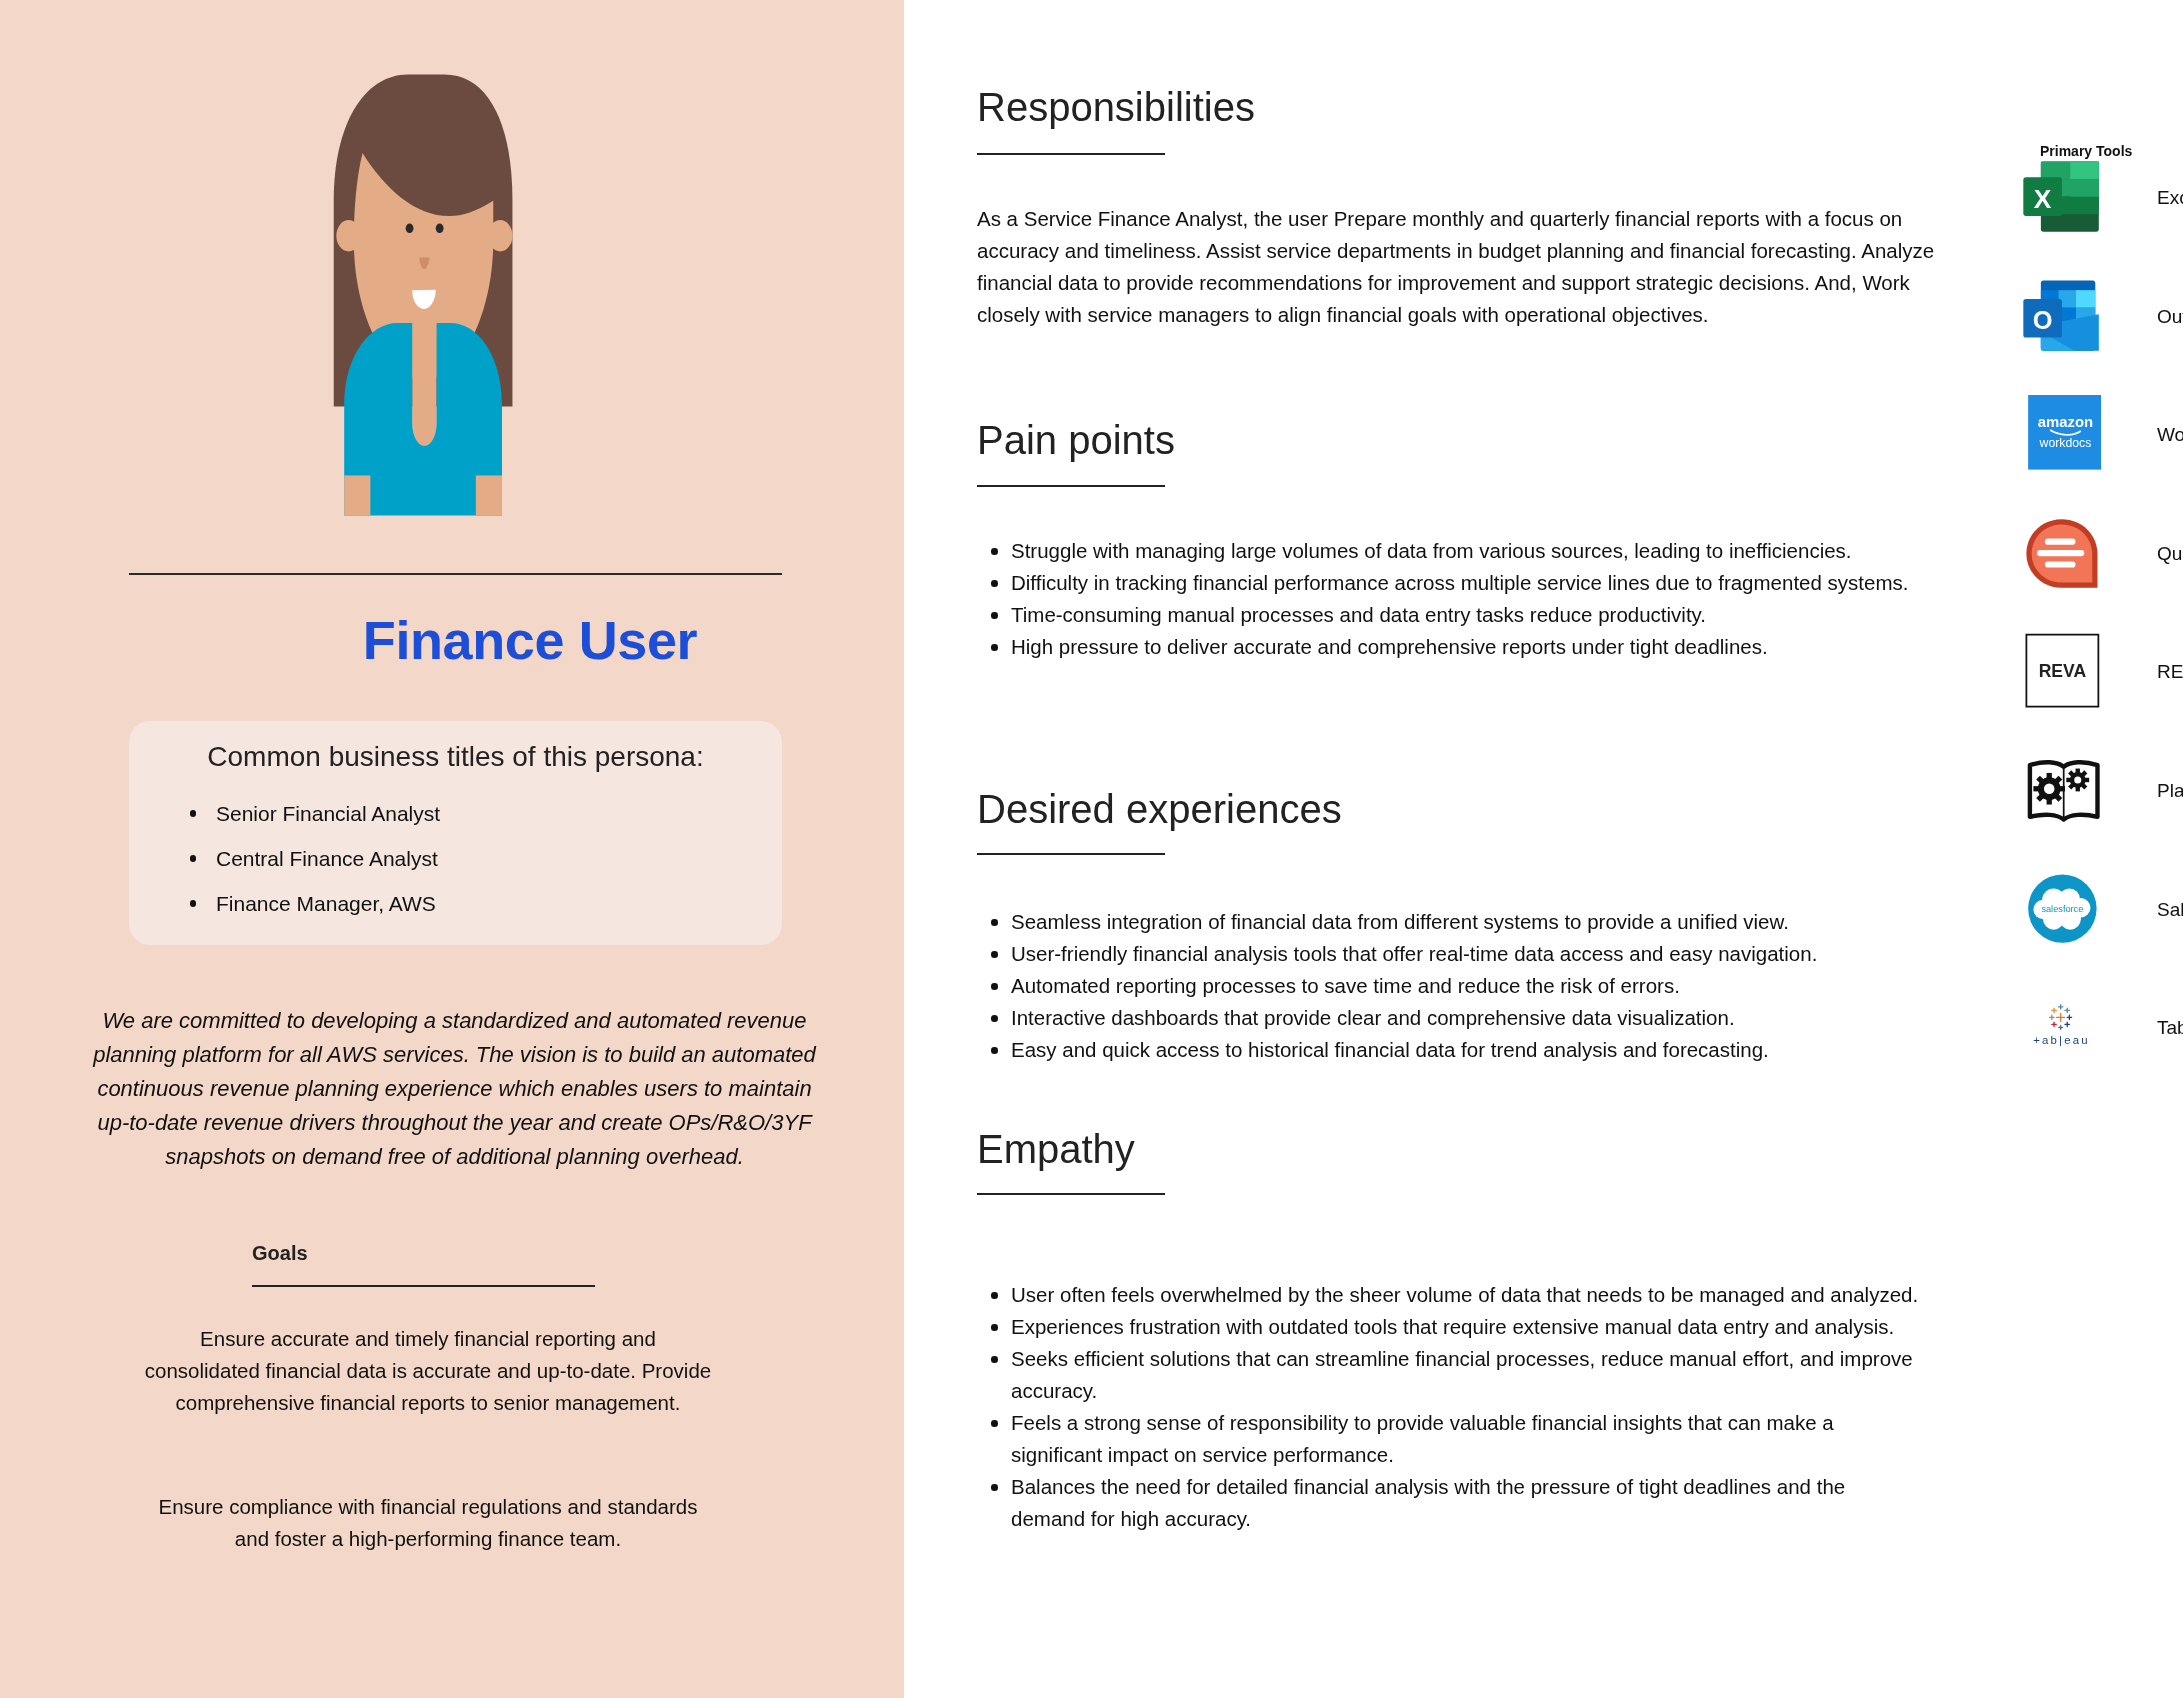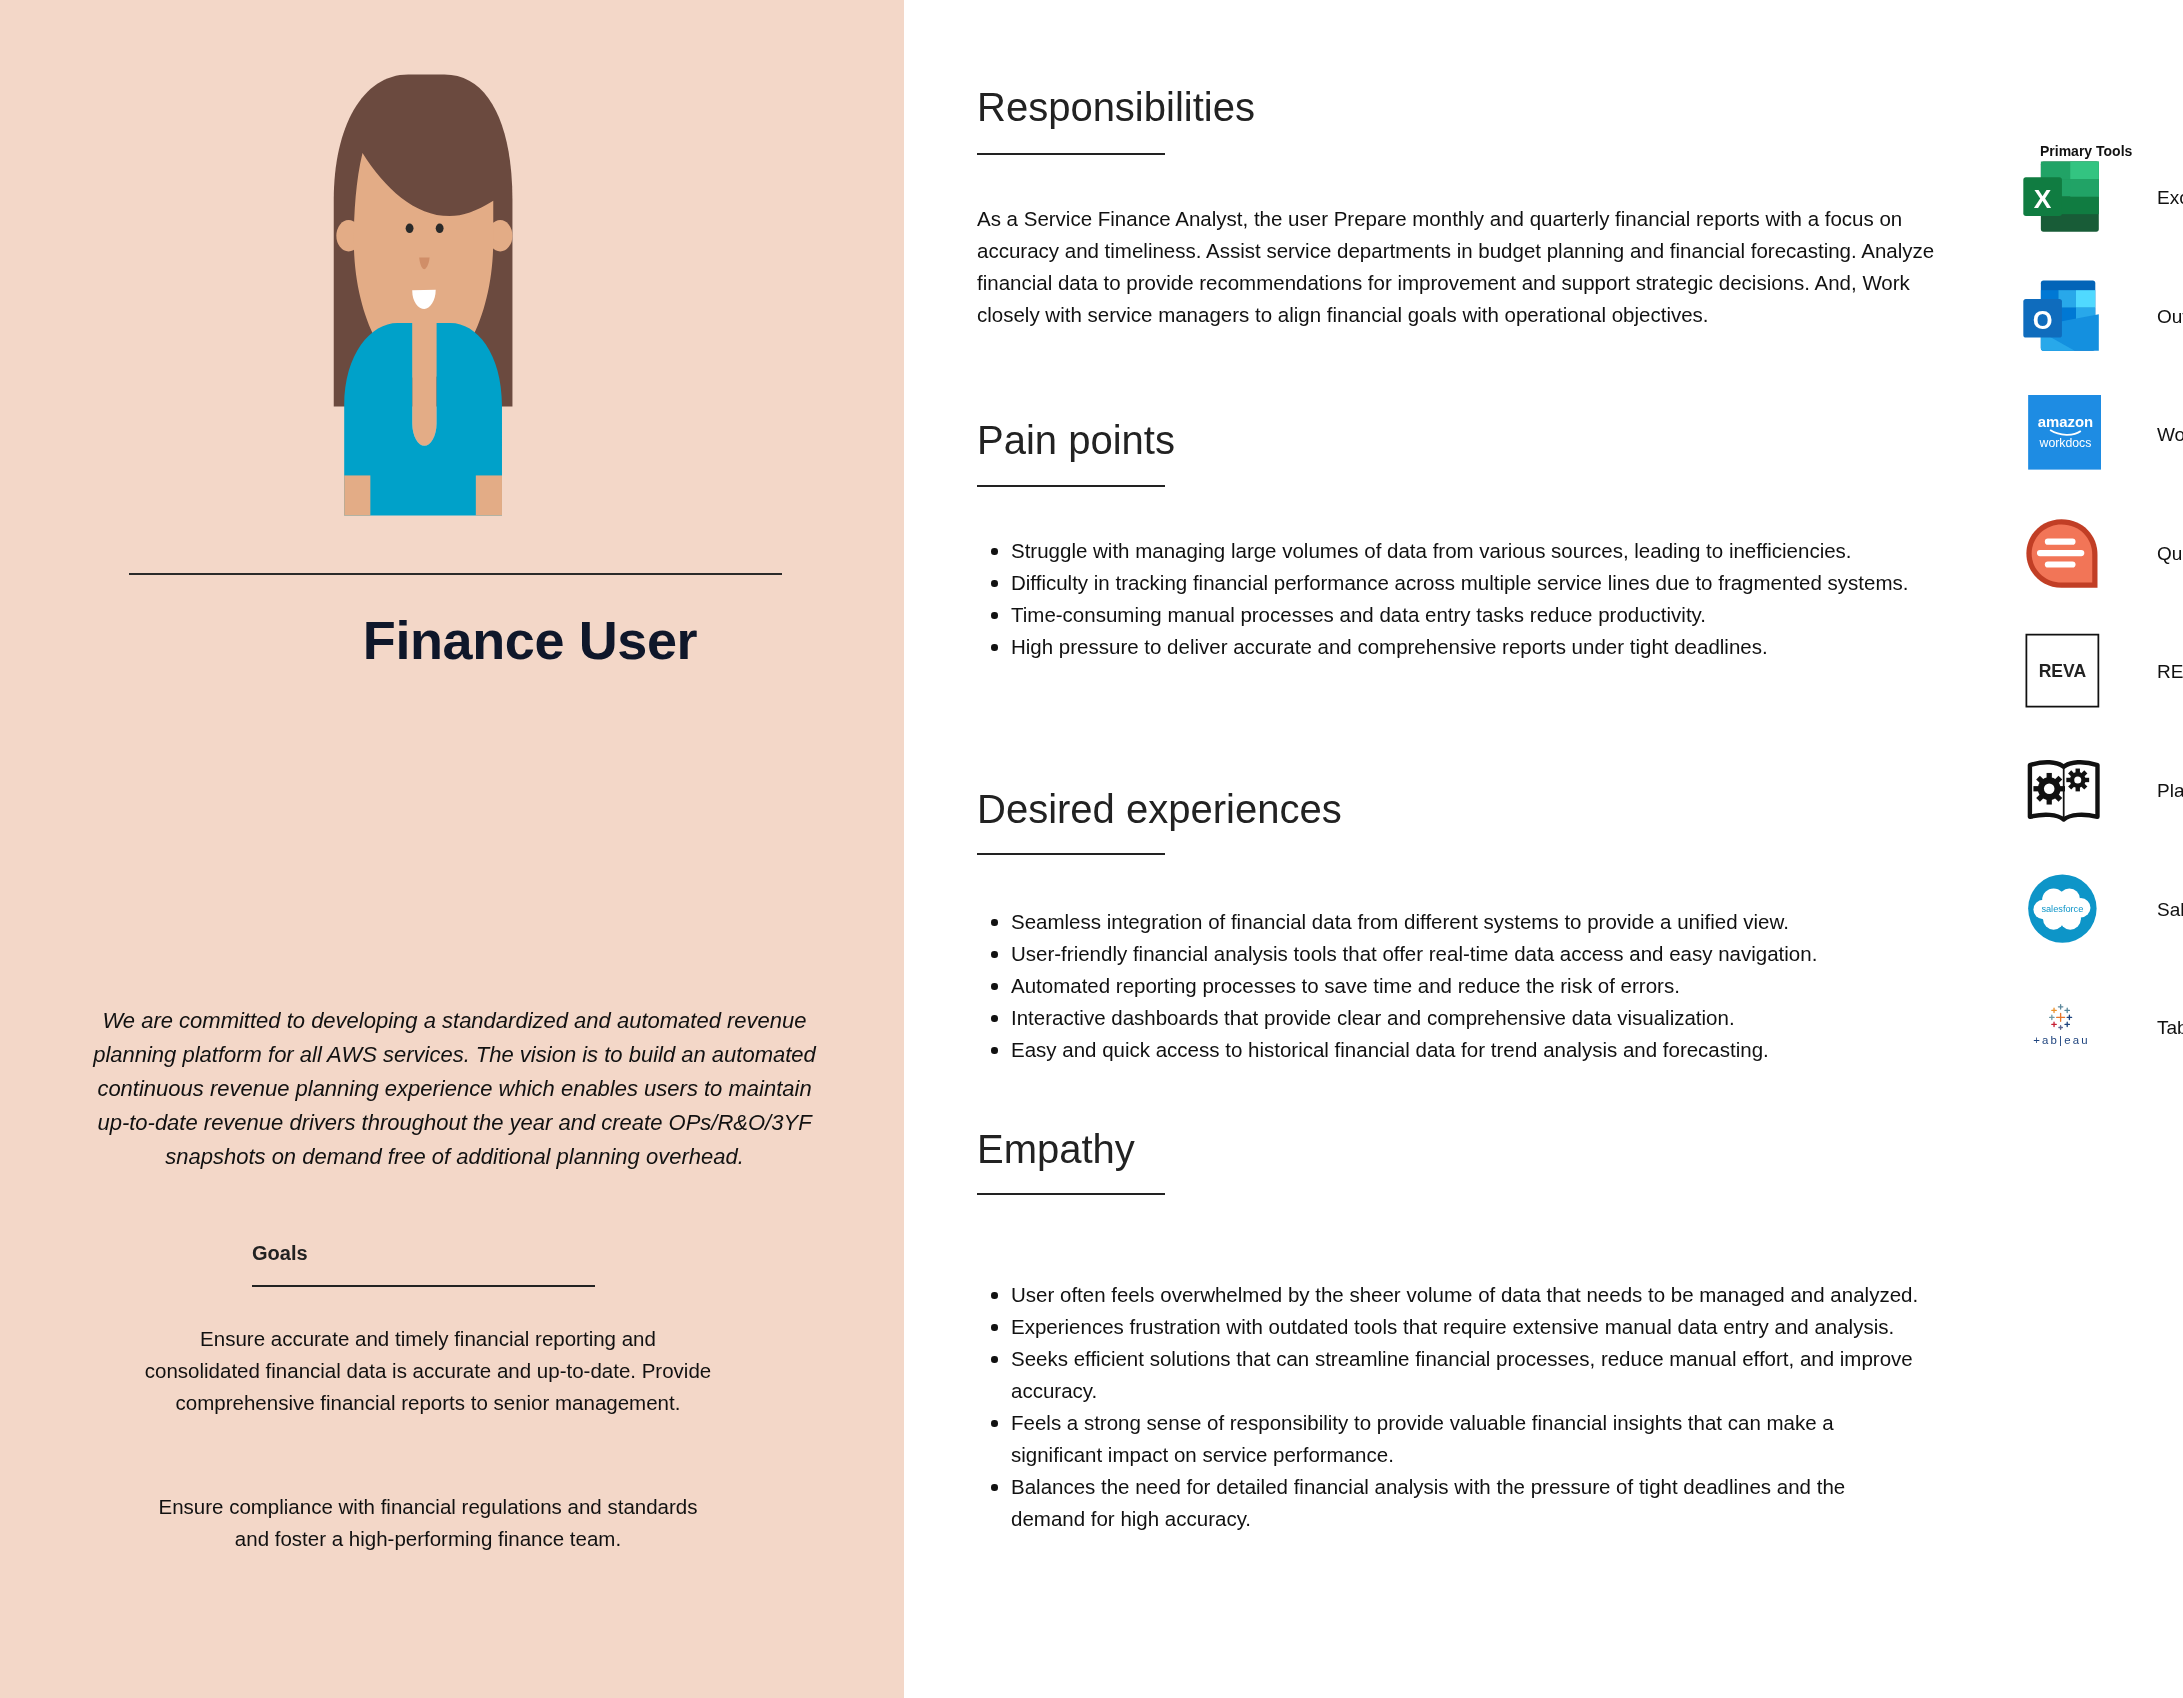--- a/index.html
+++ b/index.html
@@ -9,21 +9,21 @@
     font-family: "Liberation Sans", "DejaVu Sans", sans-serif;
   }
   .abs { position: absolute; }
 
   
   #left-panel { left: 0; top: 0; width: 904px; height: 1698px; background: #F3D7C8; }
   #avatar { left: 332px; top: 74px; width: 231px; height: 442px; }
   #avatar-divider { left: 129px; top: 573px; width: 653px; height: 1.7px; background: #2a2a2a; }
   #persona-name {
     left: 0; width: 1060px; top: 609px; text-align: center;
-    font-size: 54px; font-weight: bold; color: #0f172a; letter-spacing: -0.4px;
+    font-size: 54px; font-weight: bold; color: #1d4ed8; letter-spacing: -0.4px;
   }
   #titles-card {
     left: 129px; top: 721px; width: 653px; height: 224px;
     background: #F5E6DF; border-radius: 21px;
   }
   #titles-heading {
     left: 0; width: 100%; top: 20px; text-align: center;
     font-size: 28px; color: #222222;
   }
   #titles-list { left: 57px; top: 70px; margin: 0; padding: 0; list-style: none; }
@@ -130,20 +130,28 @@
     <path d="M28 1012 L28 760 C28 640 90 570 150 570 L184 570 L184 800 C184 830 198 852 212 852 C226 852 240 830 240 800 L240 570 L272 570 C332 570 390 640 390 760 L390 1012 Z" fill="#00A1C9"></path>
 
     <rect x="28" y="920" width="60" height="92" fill="#E3AC86"></rect>
     <rect x="330" y="920" width="60" height="92" fill="#E3AC86"></rect>
   </svg>
 
   <div id="avatar-divider" class="abs"></div>
 
   <div id="persona-name" class="abs">Finance User</div>
 
+  <div id="titles-card" class="abs">
+    <div id="titles-heading" class="abs">Common business titles of this persona:</div>
+    <ul id="titles-list" class="abs">
+      <li>Senior Financial Analyst</li>
+      <li>Central Finance Analyst</li>
+      <li>Finance Manager, AWS</li>
+    </ul>
+  </div>
 
   <div id="vision" class="abs">We are committed to developing a standardized and automated revenue planning platform for all AWS services. The vision is to build an automated continuous revenue planning experience which enables users to maintain up-to-date revenue drivers throughout the year and create OPs/R&amp;O/3YF snapshots on demand free of additional planning overhead.</div>
 
   <div id="goals-label" class="abs">Goals</div>
   <div id="goals-rule" class="abs"></div>
   <div id="goal-1" class="abs goal-para">Ensure accurate and timely financial reporting and consolidated financial data is accurate and up-to-date. Provide comprehensive financial reports to senior management.</div>
   <div id="goal-2" class="abs goal-para">Ensure compliance with financial regulations and standards and foster a high-performing finance team.</div>
 </div>
 
 <div id="resp-heading" class="abs section-heading">Responsibilities</div>

